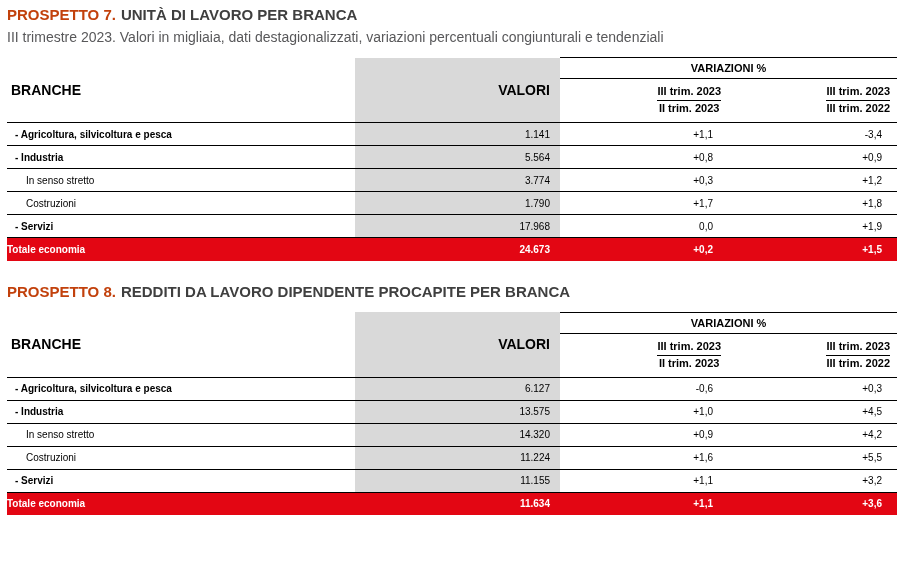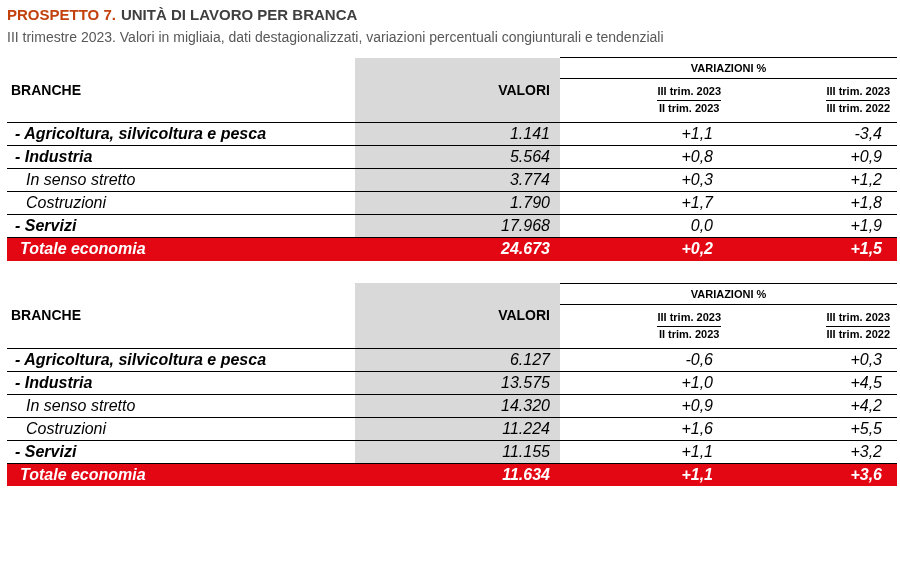--- a/index.html
+++ b/index.html
@@ -53,32 +53,31 @@
     border-bottom: 1.5px solid #000;
     font-size: 11px;
     margin-left: 33px;
   }
   .frac { display: inline-block; text-align: center; line-height: 1.25; }
   .frac-top { border-bottom: 1px solid #000; padding-bottom: 1px; margin-bottom: 1px; }
 
   tbody td {
     border-top: 1px solid #000;
     height: 23px; vertical-align: middle;
-    font-size: 16px;
-    font-style: italic;
+    font-size: 10px;
   }
   td.lbl.main { padding-left: 8px; font-weight: bold; }
   td.lbl.sub  { padding-left: 19px; font-weight: normal; }
   td.val { text-align: right; padding-right: 10px; }
   td.var { text-align: right; padding-right: 15px; }
 
   tr.total td {
     background: #e30613; color: #ffffff; font-weight: bold;
   }
-  tr.total td.lbl { padding-left: 13px; }
+  tr.total td.lbl { }
 
   .prospetto + .prospetto { margin-top: 22px; }
 </style>
 </head>
 <body>
 
 <div class="page">
 
   <section class="prospetto">
     <div class="title">
@@ -149,20 +148,23 @@
           <td class="lbl">Totale economia</td>
           <td class="val">24.673</td>
           <td class="var">+0,2</td>
           <td class="var">+1,5</td>
         </tr>
       </tbody>
     </table>
   </section>
 
   <section class="prospetto">
+    <div class="title">
+      <span class="title-prefix">PROSPETTO 8.</span><span class="title-rest">REDDITI DA LAVORO DIPENDENTE PROCAPITE PER BRANCA</span>
+    </div>
 
     <table class="data-table">
       <colgroup>
           <col class="c1">
           <col class="c2">
           <col class="c3">
           <col class="c4">
         </colgroup>
       <thead>
         <tr>

